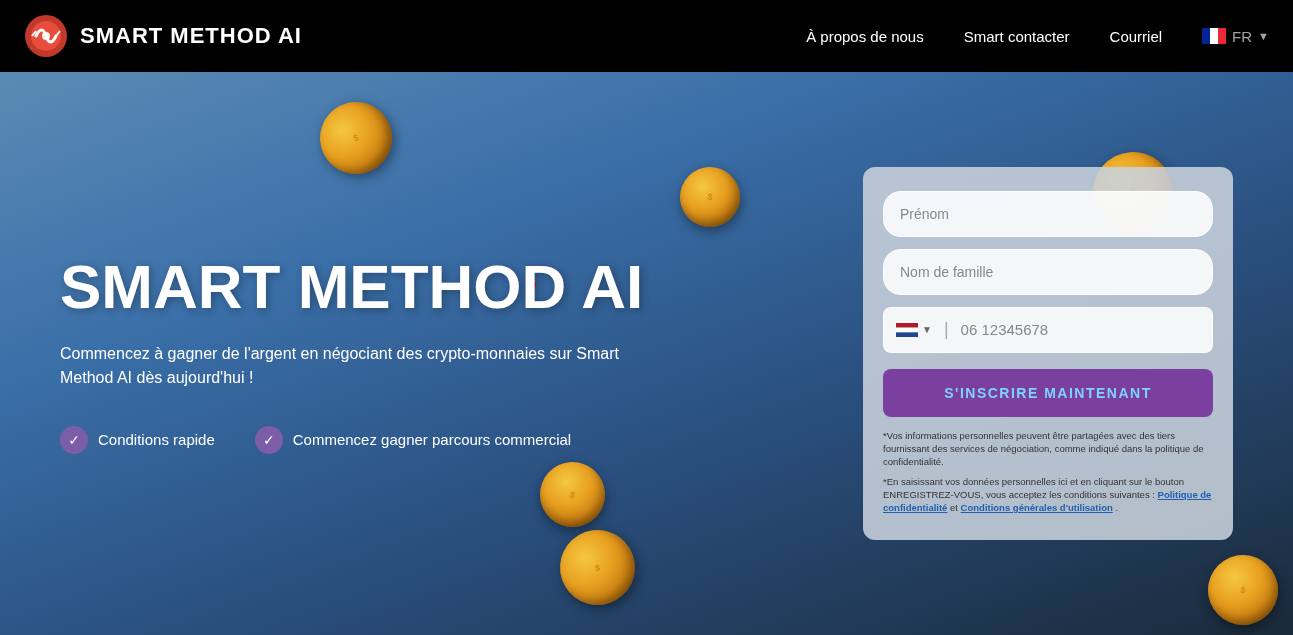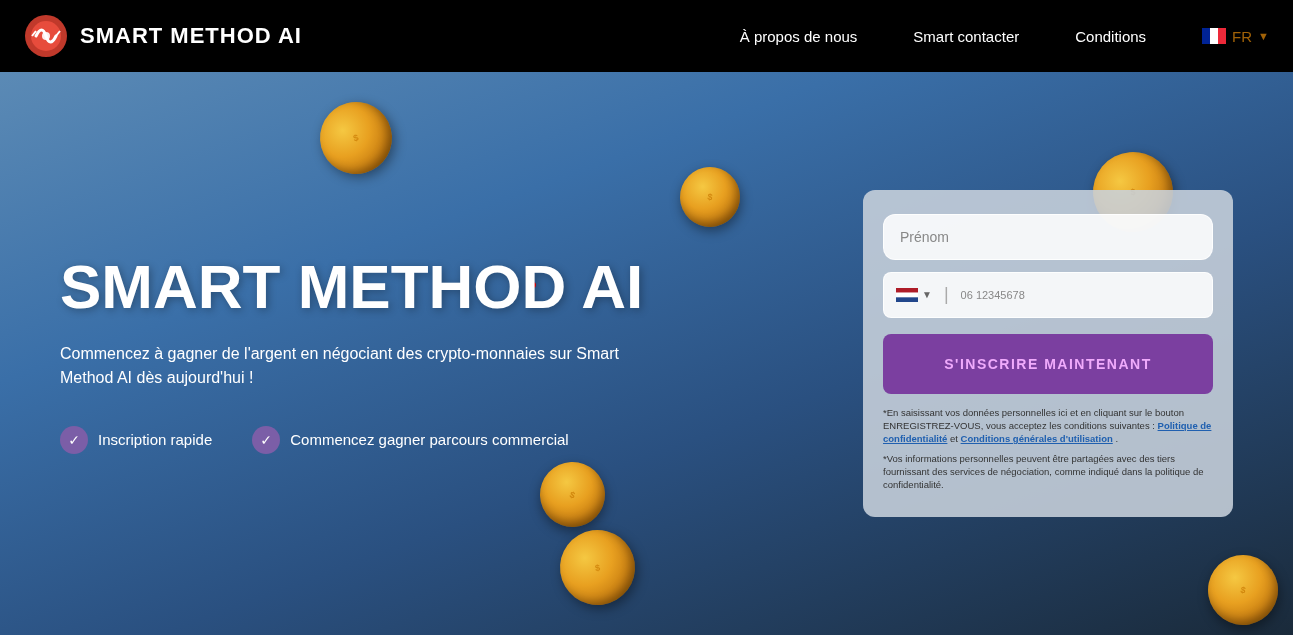--- a/index.html
+++ b/index.html
@@ -25,34 +25,34 @@
     }
     .brand-name {
       color: #fff;
       font-size: 22px;
       font-weight: 700;
       letter-spacing: 1px;
     }
     .nav-links {
       display: flex;
       align-items: center;
-      gap: 56px;
+      gap: 40px;
     }
     .nav-link {
       color: #fff;
       text-decoration: none;
       font-size: 15px;
       font-weight: 500;
       cursor: pointer;
     }
     .lang-selector {
       display: flex;
       align-items: center;
       gap: 6px;
-      color: #a16207;
+      color: #a3a3a3;
       font-size: 15px;
       cursor: pointer;
     }
     .flag-icon {
       width: 24px;
       height: 16px;
     }
 
     
     .hero {
@@ -157,21 +157,21 @@
       z-index: 10;
       margin-left: auto;
       flex-shrink: 0;
     }
     .form-group {
       margin-bottom: 12px;
     }
     .form-input {
       width: 100%;
       height: 46px;
-      border-radius: 12px;
+      border-radius: 18px;
       border: 1px solid rgba(255,255,255,0.8);
       background: rgba(255,255,255,0.85);
       padding: 0 16px;
       font-size: 14px;
       color: #555;
       outline: none;
     }
     .form-input::placeholder { color: #888; }
     .phone-row {
       display: flex;
@@ -198,30 +198,30 @@
     }
     .phone-divider {
       color: #aaa;
       font-size: 18px;
       margin: 0 4px;
     }
     .phone-input {
       flex: 1;
       border: none;
       background: transparent;
-      font-size: 11px;
+      font-size: 15px;
       color: #555;
       outline: none;
     }
     .phone-input::placeholder { color: #888; }
     .submit-btn {
       width: 100%;
-      height: 60px;
+      height: 48px;
       background: #7b3fa0;
-      color: #f0abfc;
+      color: #7dd3fc;
       font-size: 14px;
       font-weight: 700;
       letter-spacing: 1.5px;
       border: none;
       border-radius: 8px;
       cursor: pointer;
       margin-top: 4px;
       text-transform: uppercase;
     }
     .form-disclaimer {
@@ -251,21 +251,21 @@
       <circle cx="22" cy="22" r="4" fill="#fff" opacity="0.9"></circle>
       <line x1="8" y1="22" x2="12" y2="17" stroke="#fff" stroke-width="2"></line>
       <line x1="32" y1="22" x2="36" y2="17" stroke="#fff" stroke-width="2"></line>
     </svg>
     <span class="brand-name">SMART METHOD AI</span>
   </div>
 
   <div class="nav-links">
     <a class="nav-link">À propos de nous</a>
     <a class="nav-link">Smart contacter</a>
-    <a class="nav-link">Conditions</a>
+    <a class="nav-link">Courriel</a>
     <div class="lang-selector">
 
       <svg class="flag-icon" viewBox="0 0 24 16" xmlns="http://www.w3.org/2000/svg">
         <rect width="8" height="16" fill="#002395"></rect>
         <rect x="8" width="8" height="16" fill="#fff"></rect>
         <rect x="16" width="8" height="16" fill="#ED2939"></rect>
       </svg>
       <span>FR</span>
       <span style="font-size:11px;">▼</span>
     </div>
@@ -281,54 +281,57 @@
   <div class="coin coin-5"></div>
   <div class="coin coin-6"></div>
   <div class="red-dot"></div>
 
   <div class="hero-content">
     <h1 class="hero-title">SMART METHOD AI</h1>
     <p class="hero-subtitle">Commencez à gagner de l'argent en négociant des crypto-monnaies sur Smart Method AI dès aujourd'hui !</p>
     <div class="hero-badges">
       <div class="badge-item">
         <div class="check-circle">✓</div>
-        <span>Inscription rapide</span>
+        <span>Conditions rapide</span>
       </div>
       <div class="badge-item">
         <div class="check-circle">✓</div>
         <span>Commencez gagner parcours commercial</span>
       </div>
     </div>
   </div>
 
   <div class="form-card">
     <div class="form-group">
       <input class="form-input" type="text" placeholder="Prénom" style="">
+    </div>
+    <div class="form-group">
+      <input class="form-input" type="text" placeholder="Nom de famille" style="">
     </div>
     <div class="form-group">
       <div class="phone-row">
         <div class="phone-flag">
 
           <svg class="phone-flag-img" viewBox="0 0 22 14" xmlns="http://www.w3.org/2000/svg">
             <rect width="22" height="4.67" fill="#AE1C28"></rect>
             <rect y="4.67" width="22" height="4.67" fill="#fff"></rect>
             <rect y="9.33" width="22" height="4.67" fill="#21468B"></rect>
           </svg>
           <span style="font-size:10px; color:#666;">▼</span>
         </div>
         <span class="phone-divider">|</span>
         <input class="phone-input" type="tel" placeholder="06 12345678" style="">
       </div>
     </div>
     <button class="submit-btn">S'INSCRIRE MAINTENANT</button>
     <div class="form-disclaimer">
+      <p>*Vos informations personnelles peuvent être partagées avec des tiers fournissant des services de négociation, comme indiqué dans la politique de confidentialité.</p>
       <p>
         <span>*En saisissant vos données personnelles ici et en cliquant sur le bouton ENREGISTREZ-VOUS, vous acceptez les conditions suivantes&nbsp;:</span>
         <a href="#">Politique de confidentialité</a>
         <span> et </span>
         <a href="#">Conditions générales d'utilisation</a>
         <span>.</span>
       </p>
-      <p>*Vos informations personnelles peuvent être partagées avec des tiers fournissant des services de négociation, comme indiqué dans la politique de confidentialité.</p>
     </div>
   </div>
 
 </section>
 
 </body></html>

